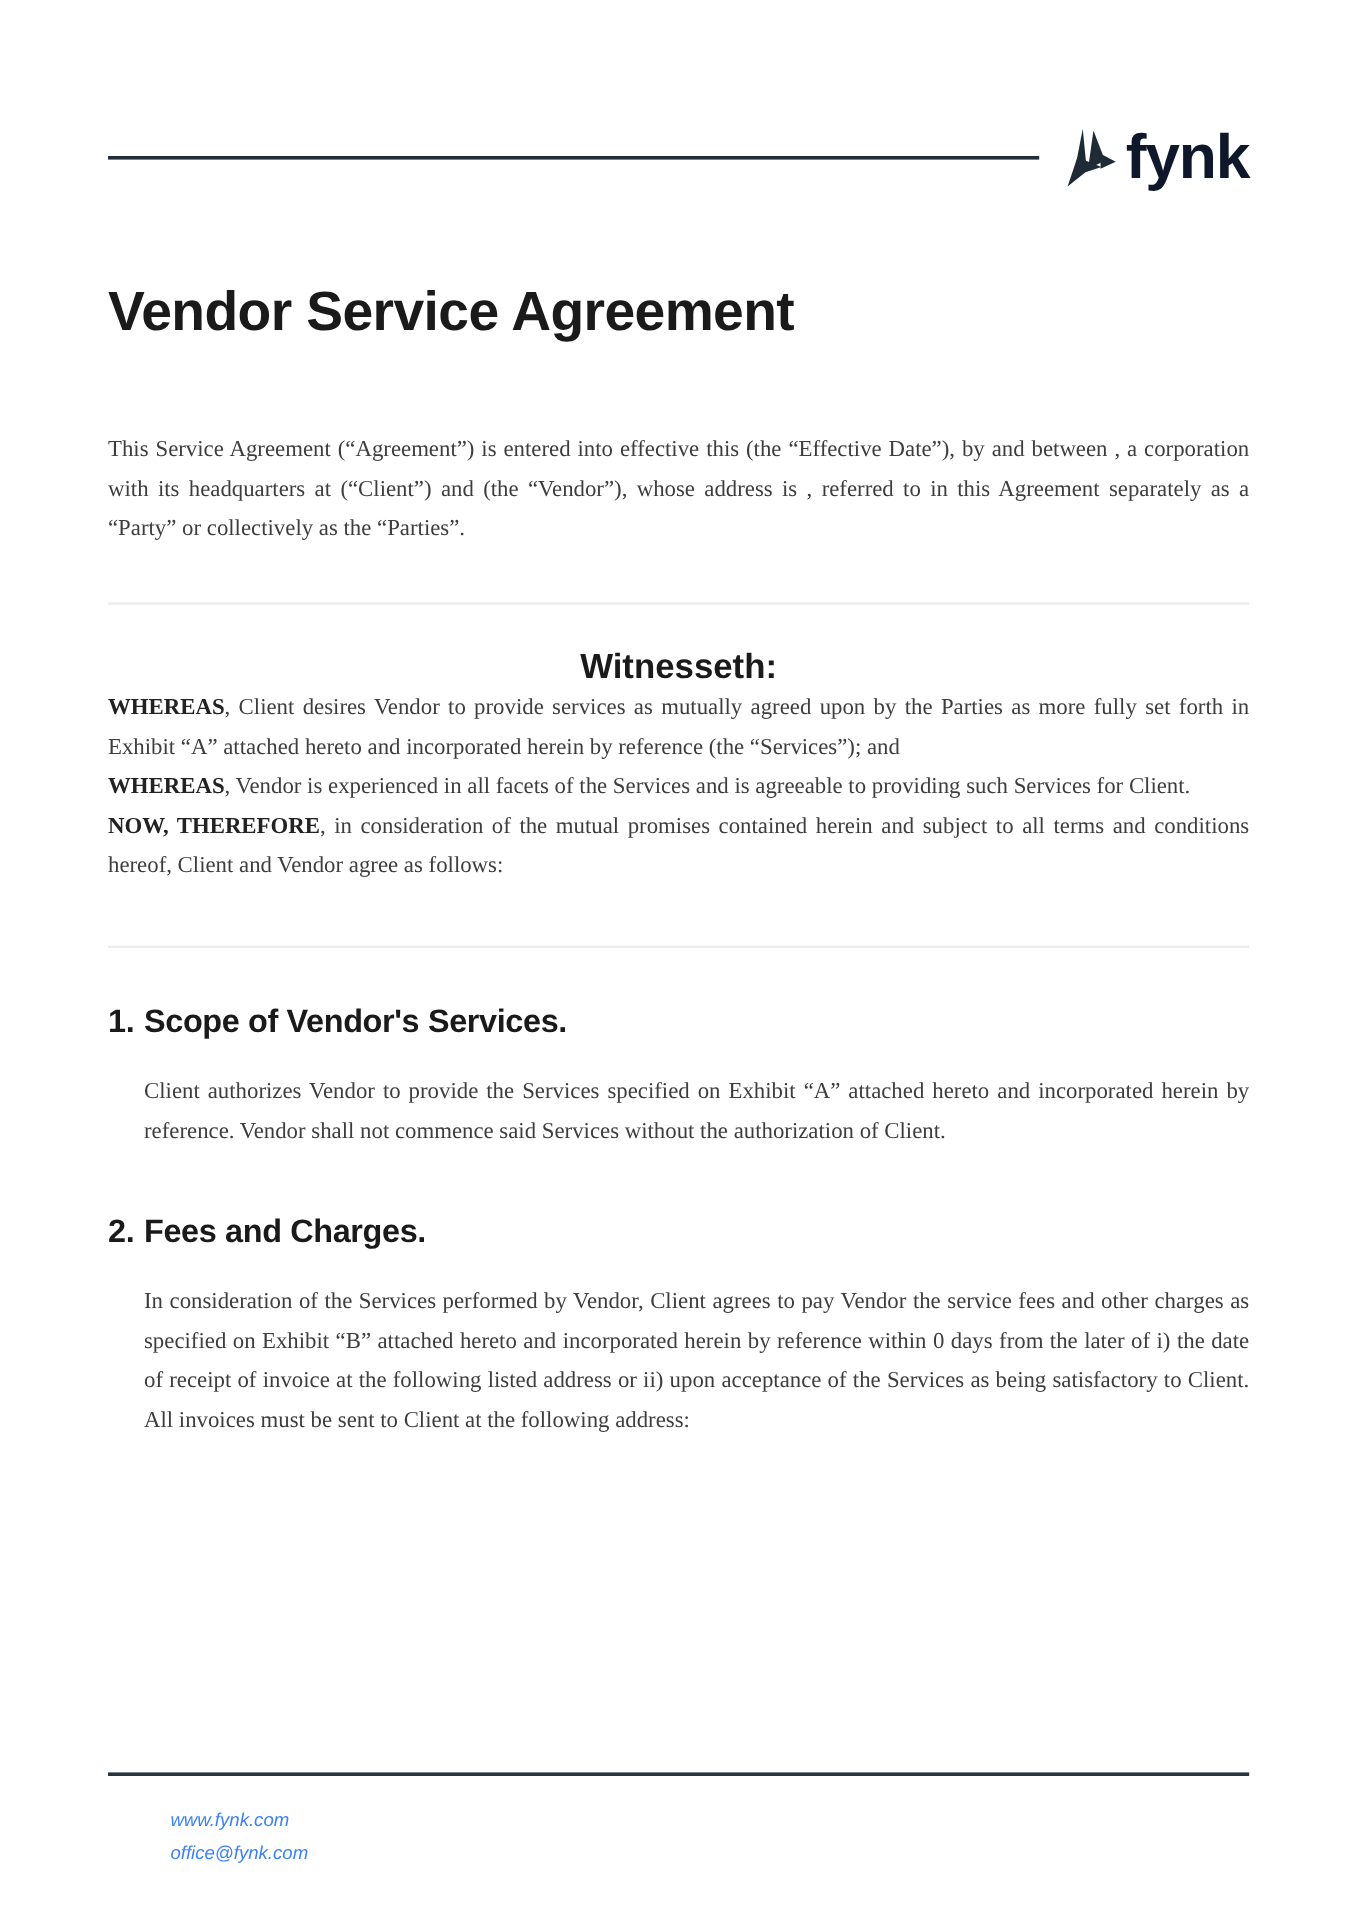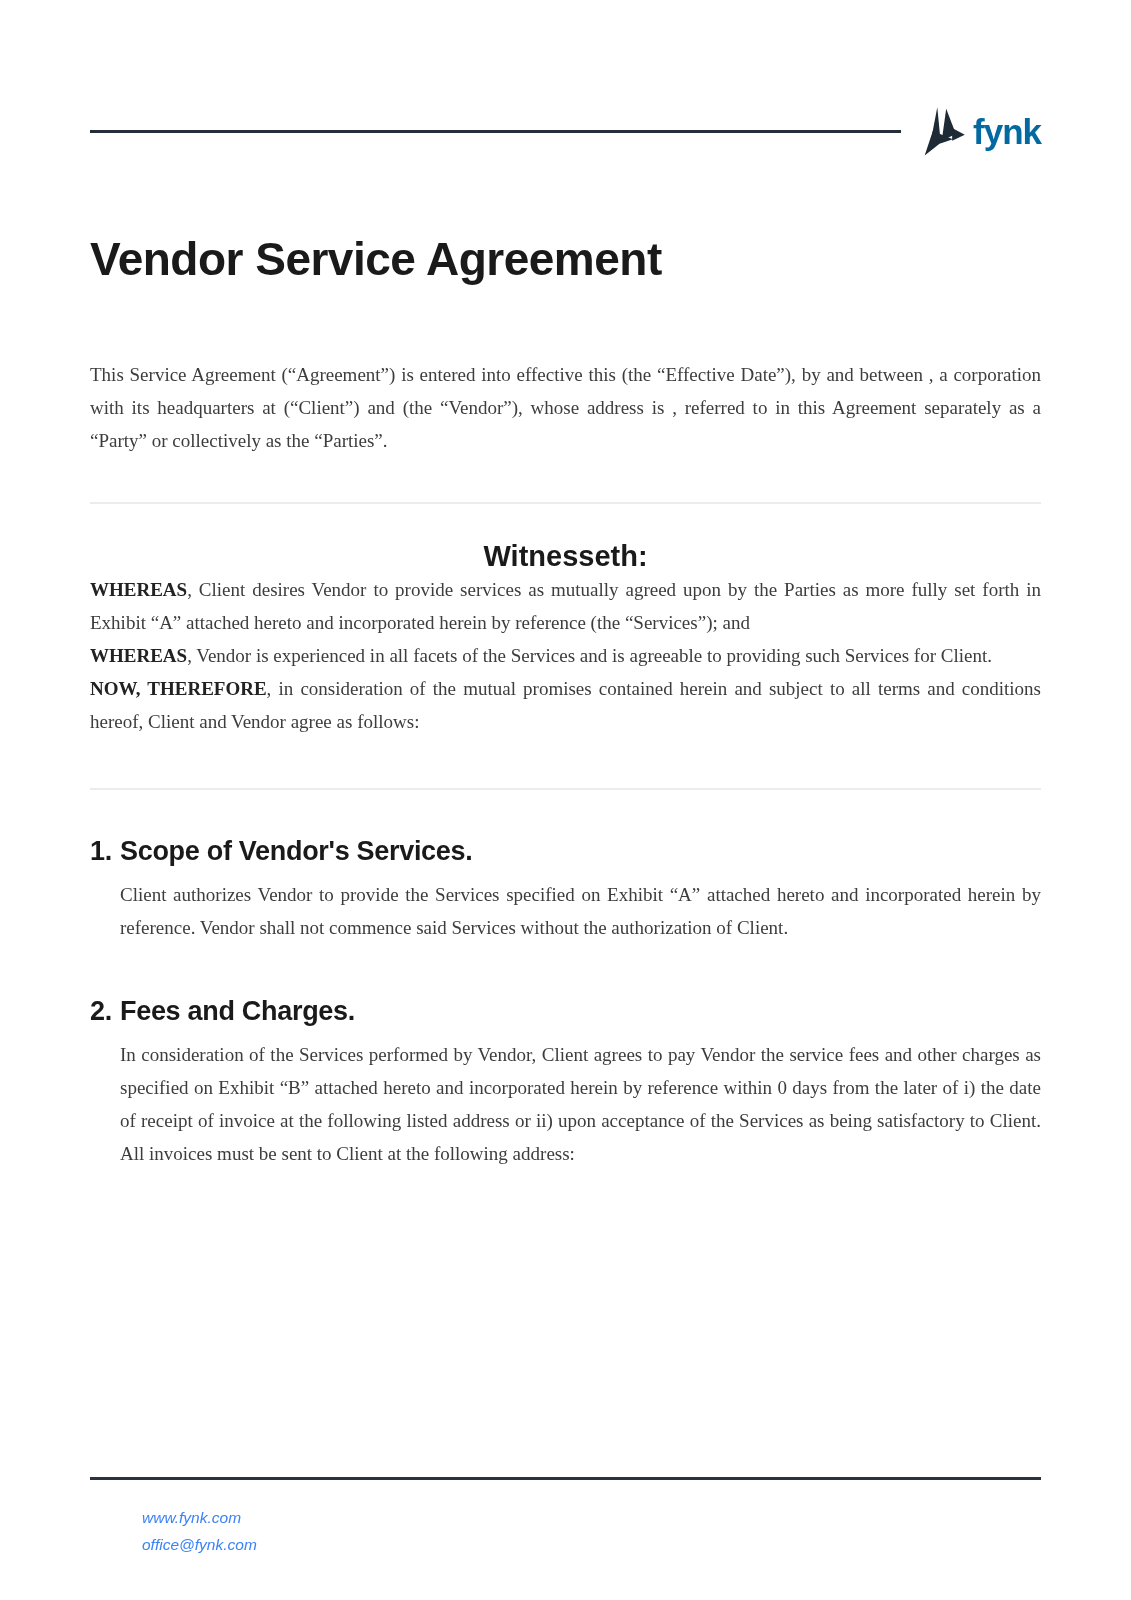--- a/index.html
+++ b/index.html
@@ -28,23 +28,23 @@
     background: #232e3a;
     margin-right: 14px;
   }
   .logo {
     display: flex;
     align-items: center;
     gap: 6px;
   }
   .logo svg { width: 52px; height: 62px; display: block; }
   .logo-word {
-    font-size: 35px;
+    font-size: 52px;
     font-weight: 700;
-    color: #0369a1;
+    color: #0f172a;
     letter-spacing: -1px;
     line-height: 1;
   }
 
   
   .doc-title {
     margin-top: 66px;
     text-align: left;
     font-size: 46px;
     font-weight: 700;
@@ -88,21 +88,21 @@
     display: flex;
     font-size: 27px;
     font-weight: 700;
     color: #1a1a1a;
     letter-spacing: -0.3px;
   }
   .section-heading .sec-num { width: 30px; flex: none; }
   .section-1 .section-heading { margin-top: 46px; }
   .section-2 .section-heading { margin-top: 52px; }
   .section-body {
-    margin-top: 11px;
+    margin-top: 26px;
     margin-left: 30px;
   }
 
   
   .footer {
     position: absolute;
     left: 90px; right: 90px;
     bottom: 42px;
   }
   .footer-rule {

